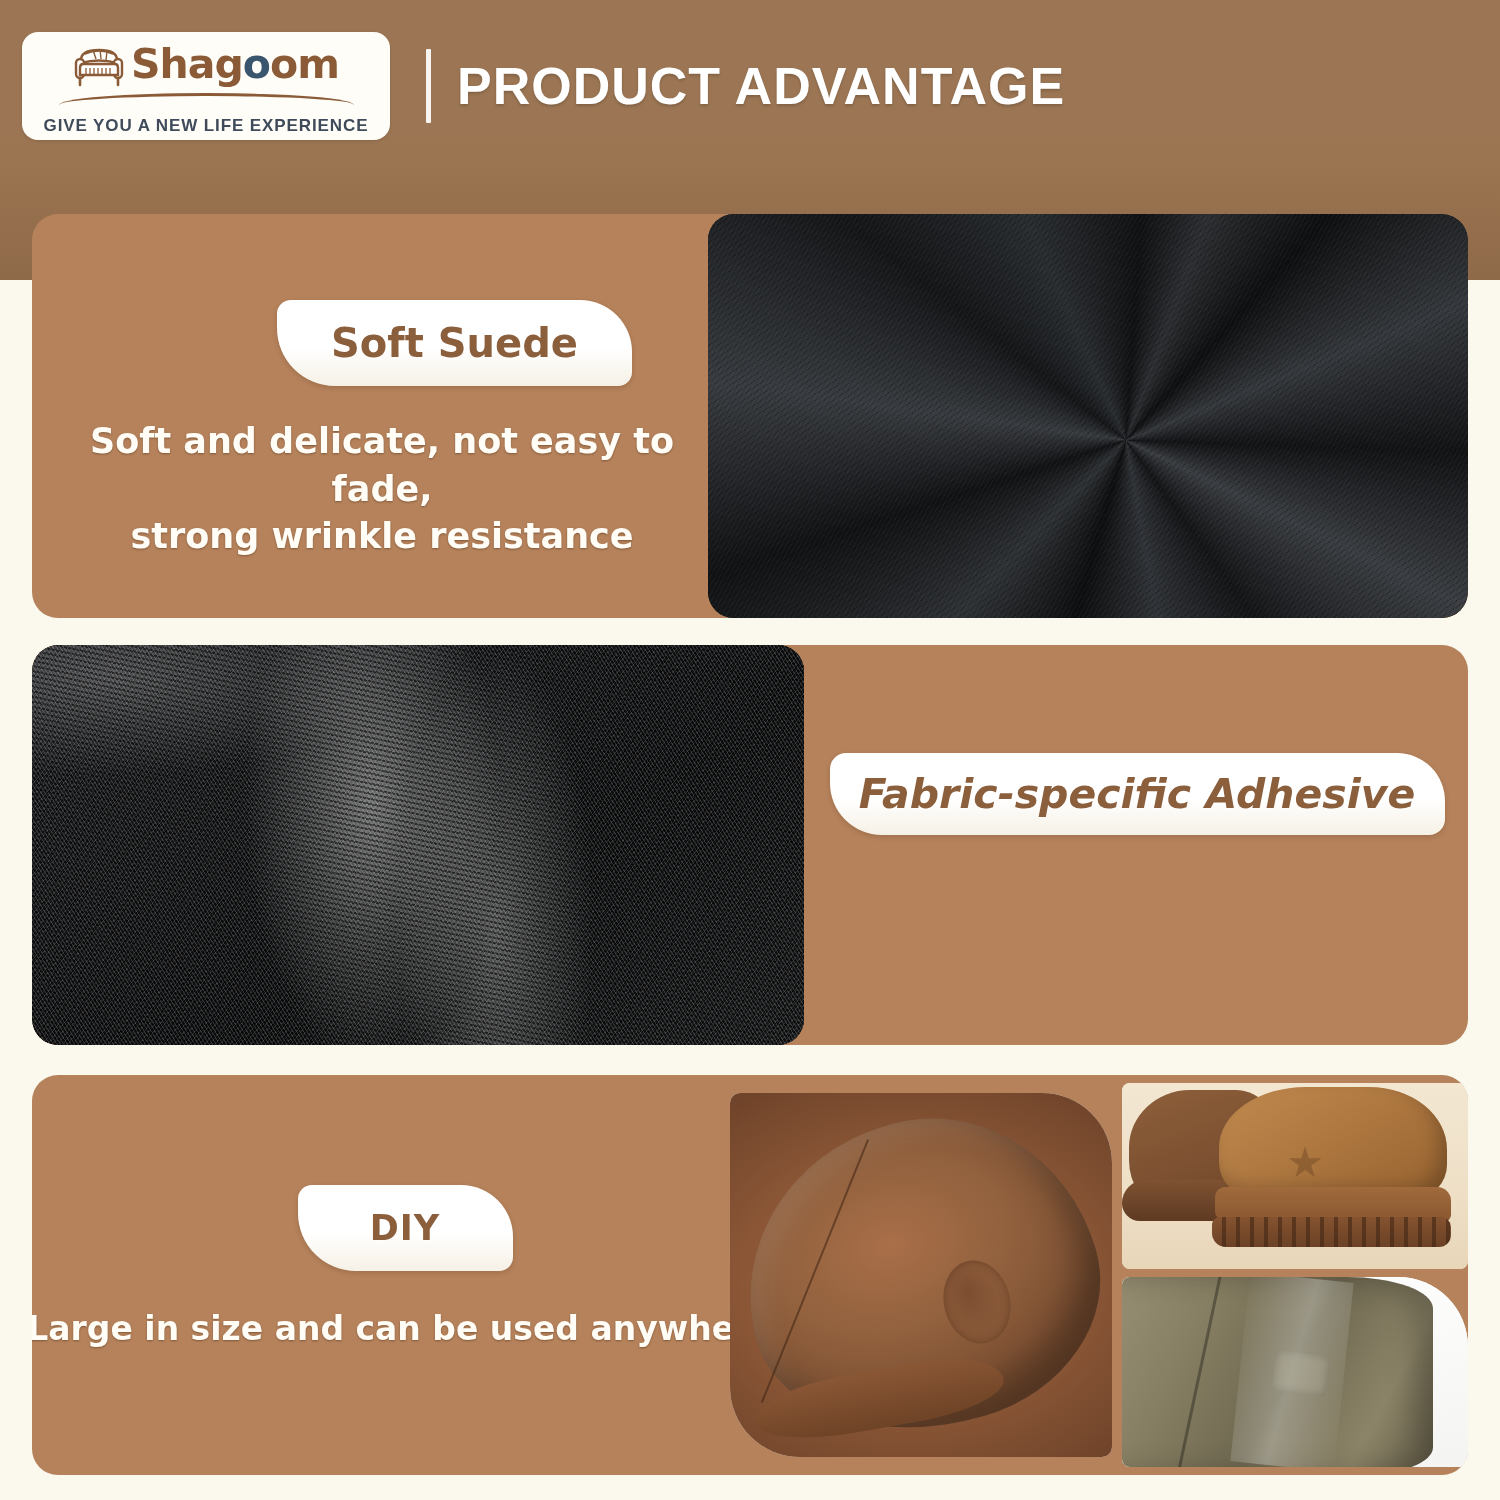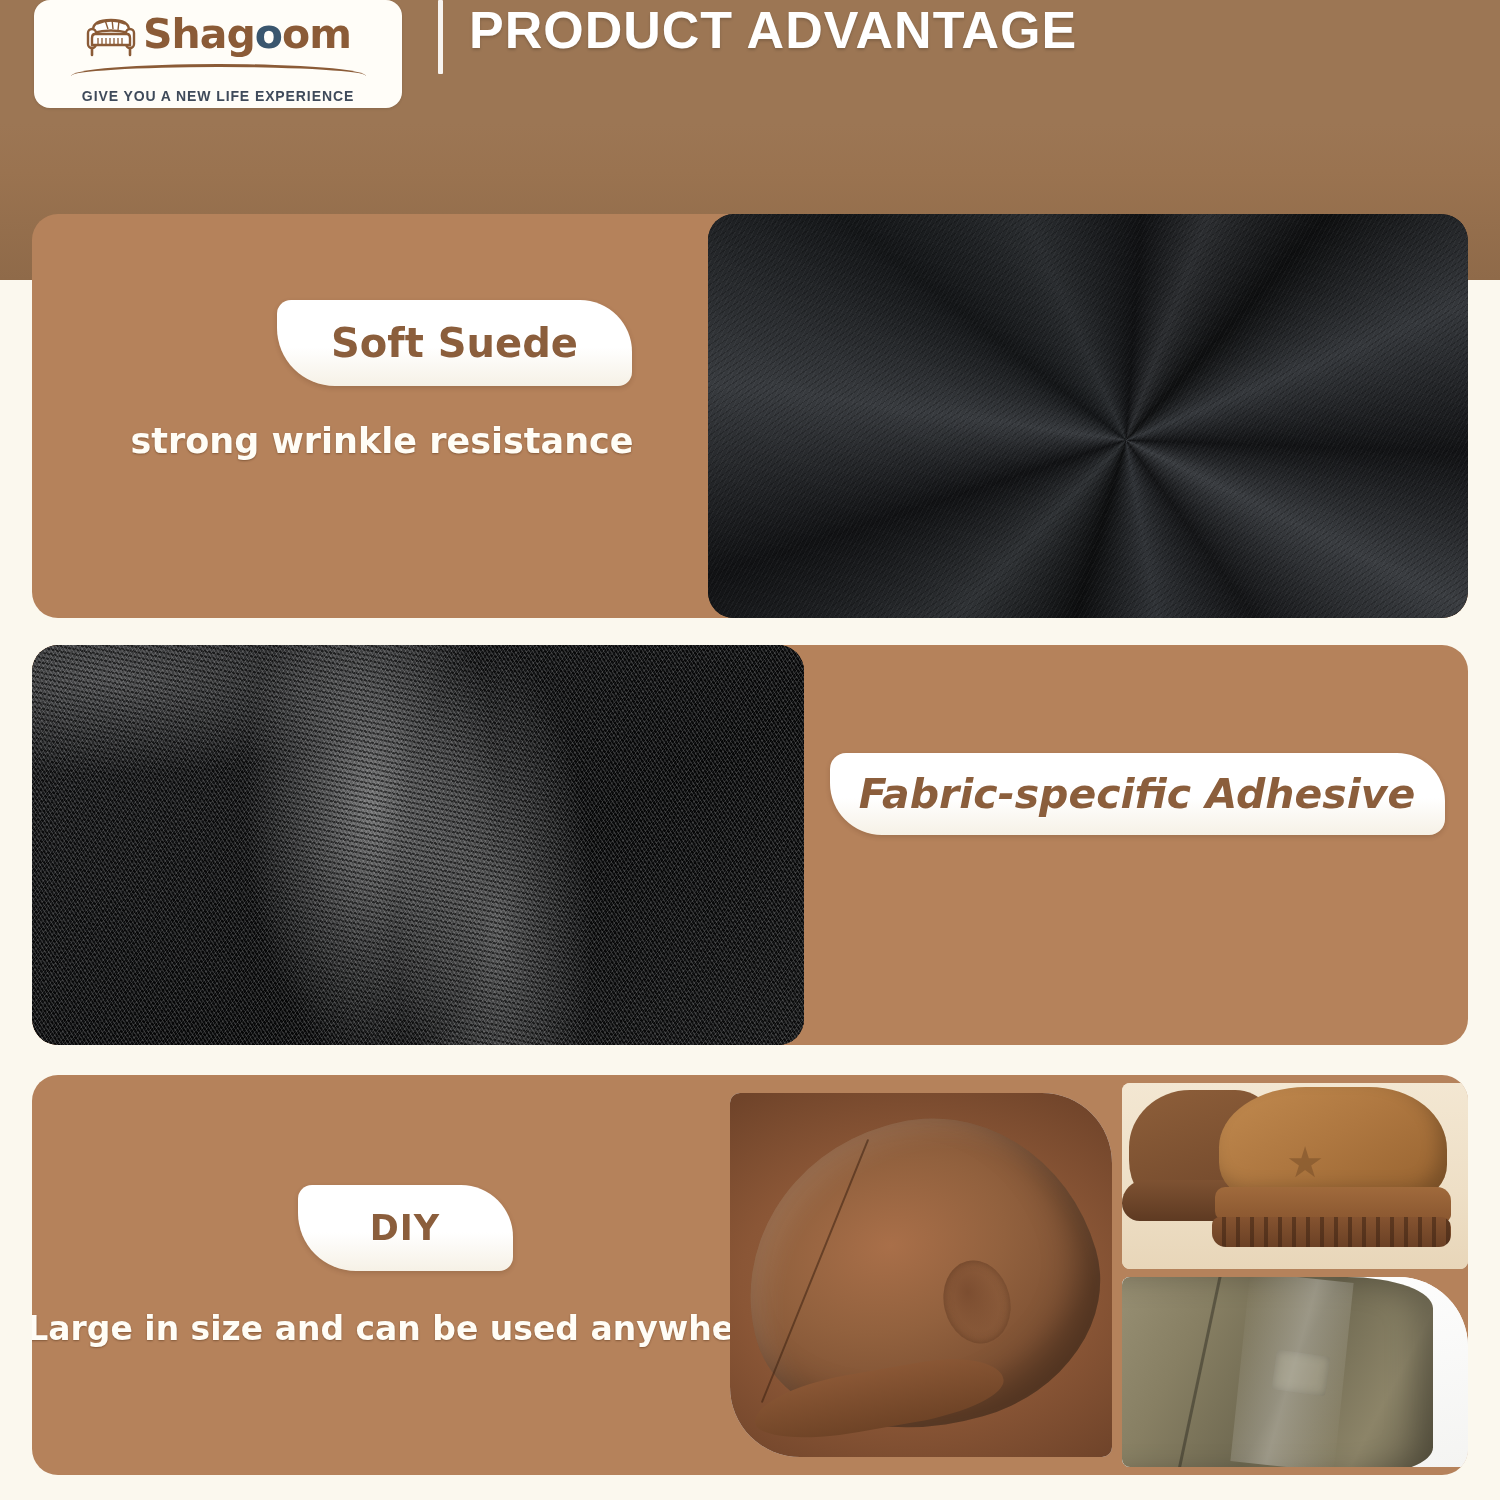--- a/index.html
+++ b/index.html
@@ -9,21 +9,21 @@
     font-family:"Liberation Sans", sans-serif;
     background:#FBF8EE;
     overflow:hidden;
     position:relative;
   }
 
   
   .header-band{
     position:absolute; left:0; top:0; width:1500px; height:172px;
     background:linear-gradient(180deg,#9C7654 0%,#9C7654 72%,#9A7350 100%);
-    display:flex; z-index:5;padding-left:12px;
+    display:flex; align-items:center; z-index:5;
   }
   .header-sub-band{
     position:absolute;left:0;top:172px;width:1500px;height:108px;
     background:linear-gradient(180deg,#9A7350 0%,#8F6A49 100%);
     z-index:1;
   }
 
   
   .logo-box{
     margin-left:22px; width:368px; height:108px;
@@ -40,21 +40,21 @@
     color:#8B5B37; line-height:1; position:relative; white-space:nowrap;
   }
   .logo-word .eye-o{ color:#3A566E; }
   .logo-rule{ width:295px; height:9px; margin-top:1px; position:relative; }
   .logo-rule:before{
     content:""; position:absolute; left:0; right:0; top:0; height:9px;
     border-top:3px solid #8B5B37; border-radius:50%/100% 100% 0 0;
   }
   .logo-tag{
     font-family:"Liberation Sans", sans-serif;
-    font-size:14px; font-weight:bold; letter-spacing:.9px;
+    font-size:17px; font-weight:bold; letter-spacing:.9px;
     color:#3F4A5A; margin-top:15px; white-space:nowrap;
   }
 
   .header-divider{
     width:5px; height:74px; background:#FFFFFF; opacity:.92;
     margin-left:36px; margin-right:26px; border-radius:1px;
   }
   .header-title{
     font-family:"Liberation Sans Narrow","Liberation Sans", sans-serif;
     font-weight:bold; font-size:52px; color:#FFFFFF;
@@ -300,20 +300,21 @@
 
   <div id="p1-img" class="g-cell">
     <div class="black-swirl"></div>
   </div>
 
   <div class="text-col" id="p1-text">
     <div class="pill" id="p1-pill">
       <span class="pill-label">Soft Suede</span>
     </div>
     <div class="desc" id="p1-desc">
+      <div>Soft and delicate, not easy to fade,</div>
       <div>strong wrinkle resistance</div>
     </div>
   </div>
 </div>
 
 <div class="panel" id="panel-2">
 
   <div id="p2-img" class="g-cell">
     <div class="dark-fuzz"></div>
   </div>

